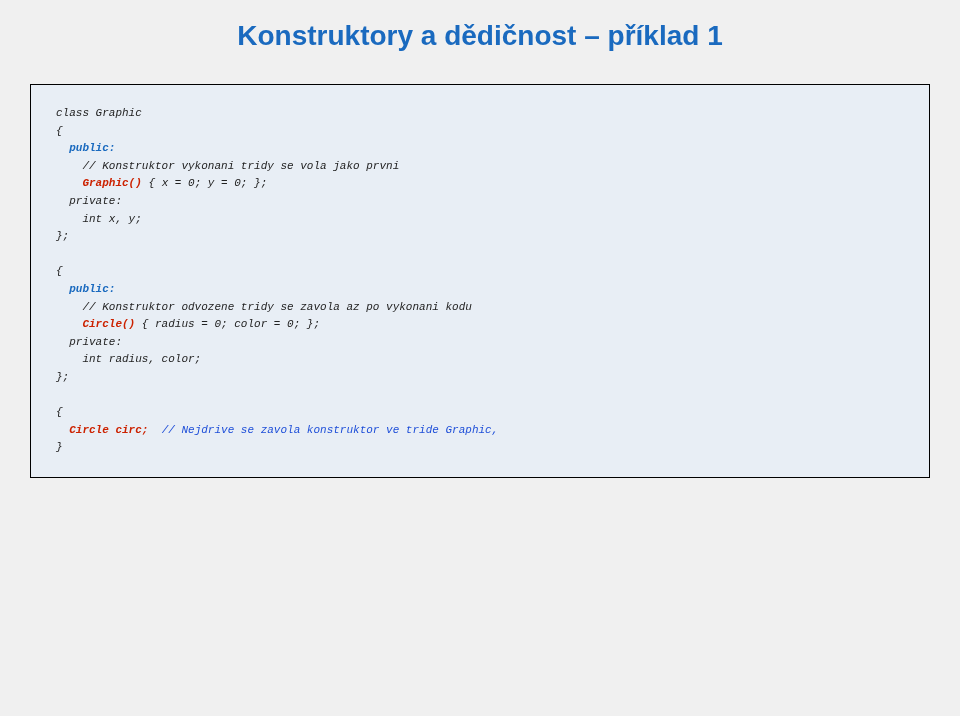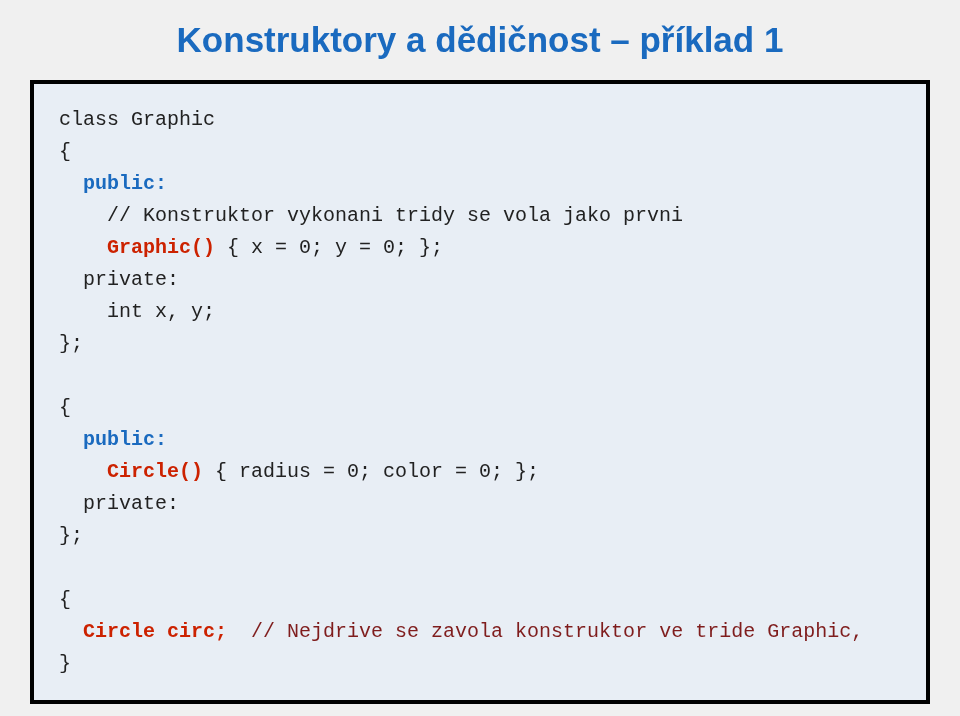--- a/index.html
+++ b/index.html
@@ -15,55 +15,56 @@
       min-height: 716px;
       display: flex;
       flex-direction: column;
       align-items: center;
       padding: 20px 30px;
     }
 
     .page-title {
       color: #1a6abf;
       font-family: Arial, sans-serif;
-      font-size: 35px;
+      font-size: 28px;
       font-weight: bold;
       text-align: center;
-      margin-bottom: 20px;
+      margin-bottom: 32px;
       width: 100%;
     }
 
     .code-block {
       background-color: #e8eef5;
-      border: 4px solid #000000;
+      border: 1px solid #000000;
       width: 100%;
       padding: 20px 25px;
-      font-size: 20px;
+      font-size: 11px;
       line-height: 1.6;
       color: #222;
+      font-style: italic;
     }
 
     .code-line {
       display: block;
       white-space: pre;
     }
 
     .kw-blue {
       color: #1a6abf;
       font-weight: bold;
     }
 
     .kw-red {
       color: #cc2200;
       font-weight: bold;
       text-align: right;
     }
 
     .comment {
-      color: #7f1d1d;
+      color: #1d4ed8;
     }
   </style>
 </head>
 <body>
 
 <h1 class="page-title">Konstruktory a dědičnost – příklad 1</h1>
 
 <div class="code-block">
 
   <span class="code-line">class Graphic</span>
@@ -72,22 +73,24 @@
   <span class="code-line">    // Konstruktor vykonani tridy se vola jako prvni</span>
   <span class="code-line">    <span class="kw-red">Graphic()</span><span> { x = 0; y = 0; };</span></span>
   <span class="code-line">  <span>private:</span></span>
   <span class="code-line">    int x, y;</span>
   <span class="code-line">};</span>
 
   <span class="code-line">&nbsp;</span>
 
   <span class="code-line">{</span>
   <span class="code-line">  <span class="kw-blue">public:</span></span>
+  <span class="code-line">    // Konstruktor odvozene tridy se zavola az po vykonani kodu</span>
   <span class="code-line">    <span class="kw-red">Circle()</span><span> { radius = 0; color = 0; };</span></span>
   <span class="code-line">  <span>private:</span></span>
+  <span class="code-line">    int radius, color;</span>
   <span class="code-line">};</span>
 
   <span class="code-line">&nbsp;</span>
 
   <span class="code-line">{</span>
   <span class="code-line">  <span class="kw-red">Circle circ;</span>  <span class="comment">// Nejdrive se zavola konstruktor ve tride Graphic,</span></span>
   <span class="code-line">}</span>
 
 </div>
 

